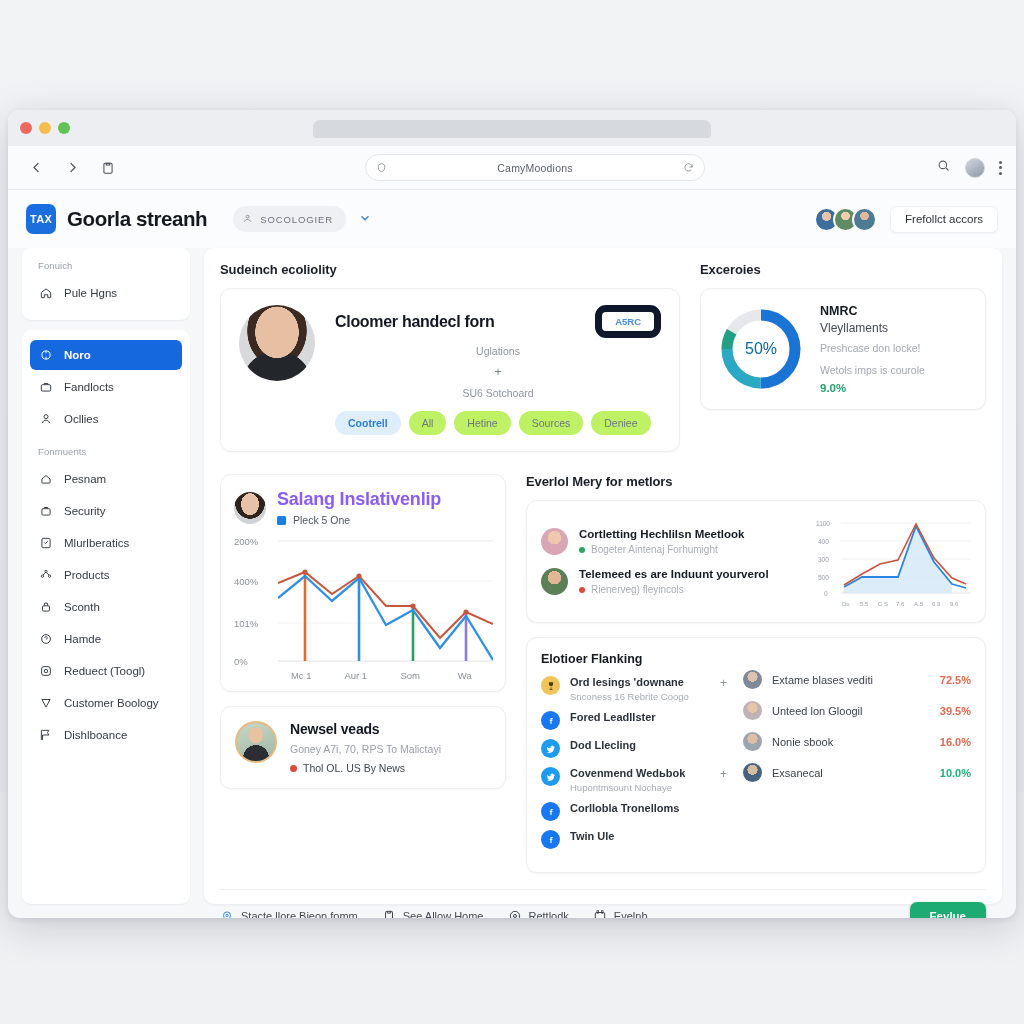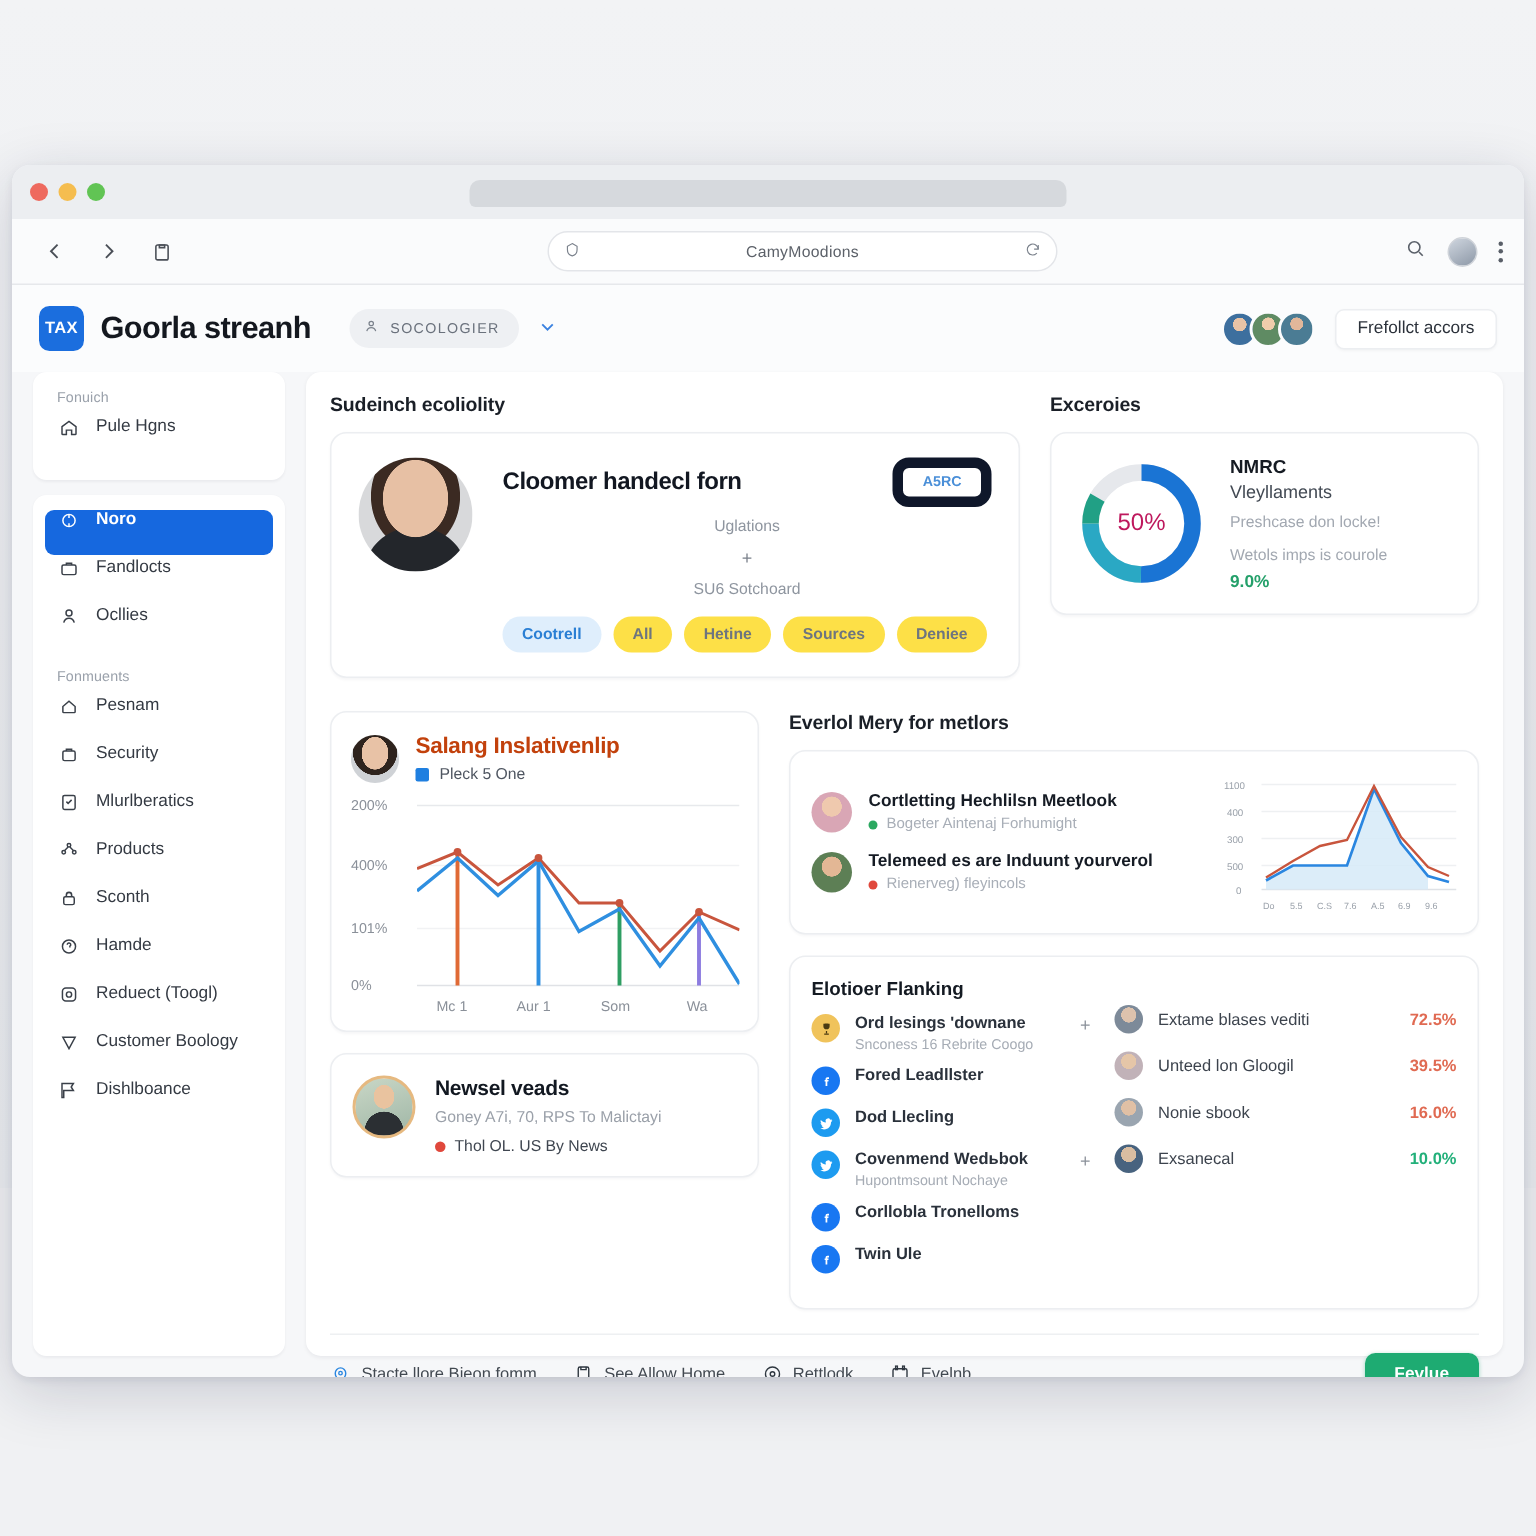--- a/index.html
+++ b/index.html
@@ -116,21 +116,21 @@
   .sidebar { width: 168px; display:flex; flex-direction:column; gap: 10px; }
   .side-card {
     background: #fff; border-radius: 9px; padding: 10px 8px;
     box-shadow: 0 1px 2px rgba(16,24,40,.05);
   }
   .side-card.grow { flex: 1; }
   .side-label {
     font-size: 9.5px; color: #9aa1ab; padding: 2px 8px 7px 8px; letter-spacing: .1px;
   }
   .side-item {
-    display: flex; gap: 11px;
+    display: flex; align-items: center; gap: 11px;
     height: 30px; padding: 0 9px; border-radius: 6px;
     font-size: 11.5px; color: #343a43; margin-bottom: 2px;
   }
   .side-item.active { background: #1668df; color: #fff; font-weight: 600; }
   .side-item .ico { width: 14px; height:14px; display:flex; align-items:center; justify-content:center; flex:0 0 14px; }
   .side-item.active .ico svg { stroke: #fff; }
   .side-item svg { stroke: #3a4049; fill: none; stroke-width: 1.7; }
   .side-sep { height: 8px; }
 
   
@@ -162,31 +162,31 @@
   .pf-name { font-size: 16px; font-weight: 700; color:#121721; letter-spacing:-.3px; }
   .pill-badge {
     margin-left: auto; border: 7px solid #0f172a; background:#fff;
     color: #4a8fd8; font-size: 9.5px; border-radius: 11px; padding: 4px 13px; font-weight: 600;
   }
   .pf-sub { margin-top: 7px; display:flex; align-items:center; gap: 8px; font-size: 10.5px; color:#8e959f;flex-direction:column; }
   .plus { color:#7b828c; font-size: 12px; }
   .chips { margin-top: 12px; display: flex; gap: 8px; }
   .chip {
     font-size: 10.5px; padding: 6px 13px; border-radius: 14px;
-    background: #fde047; color: #6e757f; font-weight: bold;
+    background: #bef264; color: #6e757f;
   }
   .chip.sel { background: #dfeefc; color: #2a7fd4; font-weight: 600; }
 
   
   .donut-card { display:flex; padding: 15px 15px; gap: 14px; align-items: center; }
   .donut { position: relative; width: 90px; height: 90px; flex: 0 0 90px; }
   .donut svg { transform: rotate(-90deg); }
   .donut .pct {
     position:absolute; inset:0; display:flex; align-items:center; justify-content:center;
-    font-size: 16px; color: #be185d; font-weight: 500;
+    font-size: 16px; color: #0369a1; font-weight: 500;
   }
   .dn-body { flex:1; min-width:0; }
   .dn-t { font-size: 12.5px; font-weight: 700; color:#161b23; }
   .dn-s { font-size: 12px; color:#434a54; margin-top: 3px; }
   .dn-p { font-size: 10.5px; color:#a2a8b1; margin-top: 6px; line-height: 1.45; }
   .dn-val { font-size: 11.5px; color:#24a06a; margin-top: 4px; font-weight: 600; }
 
   
   .grid-mid { display:flex; gap: 20px; margin-top: 22px; flex: 1; }
   .mid-a { flex: 0 0 286px; display:flex; flex-direction:column; gap: 14px; }
@@ -194,21 +194,21 @@
 
   .chart-card { padding: 14px 13px 10px 13px; }
   .cc-head { display:flex; align-items:center; gap: 11px; }
   .cc-av {
     width: 32px; height:32px; border-radius:50%; flex:0 0 32px;
     background:
       radial-gradient(ellipse 9px 11px at 50% 38%, #e8c2a6 0 98%, transparent 100%),
       radial-gradient(ellipse 15px 16px at 50% 34%, #2e231d 0 98%, transparent 100%),
       #cfd2d6;
   }
-  .cc-title { font-size: 15px; font-weight: 700; color:#c2410c; letter-spacing:-.2px; }
+  .cc-title { font-size: 18px; font-weight: 700; color:#8b5cf6; letter-spacing:-.2px; }
   .cc-leg { margin-top: 4px; display:flex; align-items:center; gap:7px; font-size: 10.5px; color:#4f5661; }
   .leg-sq { width: 9px; height: 9px; background:#1f7fe0; border-radius:1.5px; }
   .plot { margin-top: 10px; position: relative; height: 132px; }
   .ylab { position:absolute; left:0; font-size: 9.5px; color:#8a9099; }
   .xlabs { display:flex; margin-top: 2px; padding-left: 40px; }
   .xlabs span { flex:1; text-align:center; font-size: 9.5px; color:#8a9099; }
 
   
   .news-card { padding: 14px 14px; display:flex; gap: 13px; align-items:flex-start; }
   .news-av {

